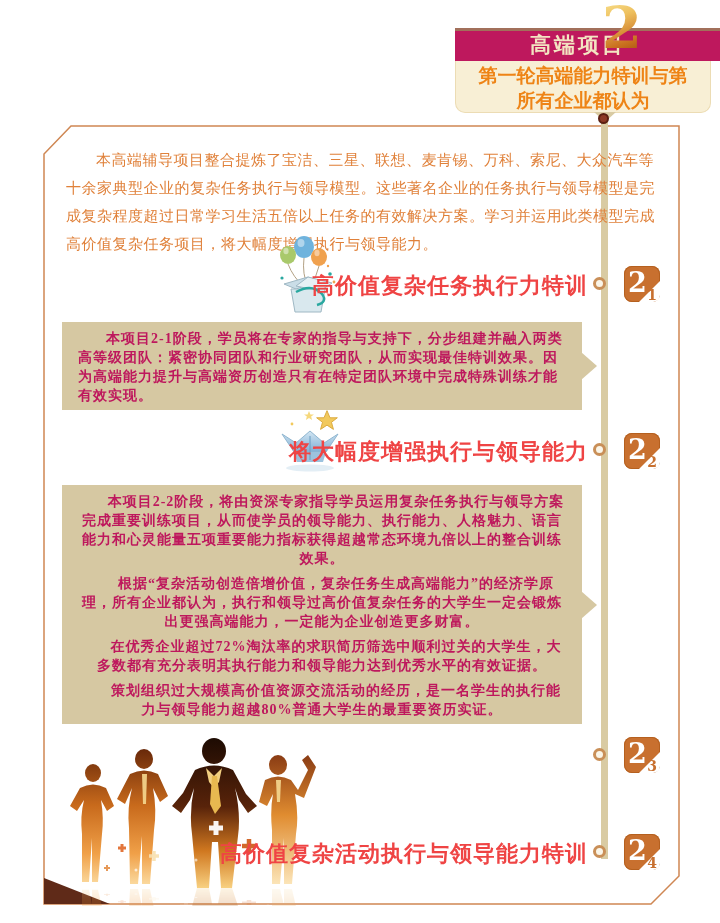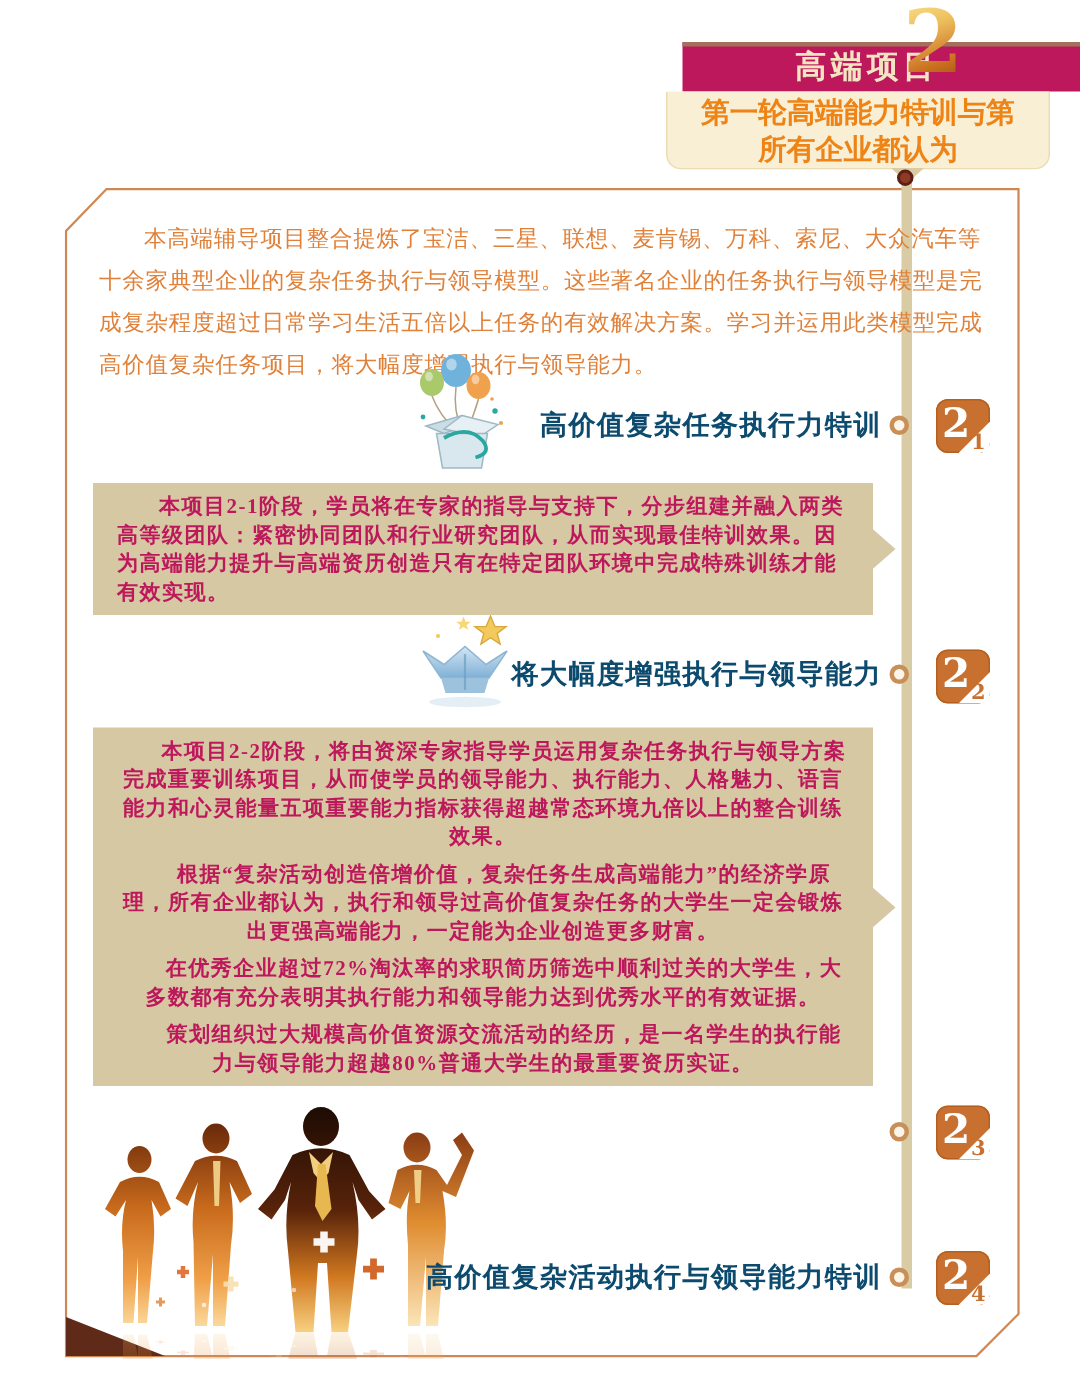--- a/index.html
+++ b/index.html
@@ -8,21 +8,21 @@
 
   
   .banner-bar{position:absolute;left:455px;top:28px;width:308px;height:33px;
       background:#be185d;border-top:3px solid #a2705b;box-sizing:border-box;
       color:#f3e5c2;font-size:21px;font-weight:bold;letter-spacing:3px;
       text-align:center;line-height:28px;padding-right:62px;}
   .banner-number{position:absolute;left:592px;top:-3px;width:60px;height:62px;
       font-family:"DejaVu Serif",serif;font-weight:bold;font-size:58px;line-height:62px;
       background:linear-gradient(160deg,#f9e392 8%,#eec05e 35%,#c96f1e 70%,#8a3c0a 100%);
       -webkit-background-clip:text;background-clip:text;color:transparent;text-align:center;}
-  .banner-subtitle{position:absolute;left:444px;top:61px;width:256px;height:52px;
+  .banner-subtitle{position:absolute;left:455px;top:61px;width:256px;height:52px;
       background:#f8efd5;border:1px solid #ecdcb4;border-top:none;box-sizing:border-box;
       border-radius:0 0 10px 10px;color:#ee8416;font-size:19px;font-weight:bold;
       text-align:center;line-height:25px;padding-top:2px;}
   .banner-subtitle span{display:block;}
   .subtitle-pointer{position:absolute;left:594px;top:112px;width:0;height:0;
       border-left:11px solid transparent;border-right:11px solid transparent;
       border-top:10px solid #d9cba3;}
 
   
   .frame{position:absolute;left:43px;top:125px;}
@@ -42,22 +42,22 @@
   .badge .main{position:absolute;left:4px;top:0px;color:#fff;font-family:"DejaVu Serif",serif;
       font-size:27px;font-weight:bold;line-height:34px;}
   .badge .corner{position:absolute;right:0;bottom:0;width:21px;height:21px;background:#ffffff;
       clip-path:polygon(100% 0,100% 100%,0 100%);border-bottom-right-radius:7px;}
   .badge .sub{position:absolute;right:3px;bottom:-1px;color:#c8702f;
       font-family:"DejaVu Serif",serif;font-size:14px;font-weight:bold;}
 
   
   .intro{position:absolute;left:66px;top:146px;width:590px;margin:0;
       color:#e0813a;font-size:15px;line-height:28px;letter-spacing:0.5px;text-indent:2em;}
-  .section-heading{position:absolute;right:132px;margin:0;color:#0c4a6e;
-      font-size:18px;font-weight:600;letter-spacing:1px;white-space:nowrap;text-align:center;}
+  .section-heading{position:absolute;right:132px;margin:0;color:#ef4444;
+      font-size:22px;font-weight:600;letter-spacing:1px;white-space:nowrap;text-align:center;}
   .section-heading.h1{top:271px}.section-heading.h2{top:437px}
   .section-heading.h3{top:742px}.section-heading.h4{top:839px}
 
   .note-box{position:absolute;left:62px;width:520px;background:#d6c8a2;box-sizing:border-box;
       padding:7px 16px 5px 16px;color:#be185d;font-family:"Liberation Serif",serif;
       font-weight:bold;font-size:14px;line-height:19px;letter-spacing:1px;}
   .note-box p{margin:0 0 6px 0;text-indent:2em;}
   .note-box p:last-child{margin-bottom:0;}
   .note-box::after{content:"";position:absolute;right:-15px;top:50%;margin-top:-14px;
       width:0;height:0;border-top:14px solid transparent;border-bottom:14px solid transparent;

